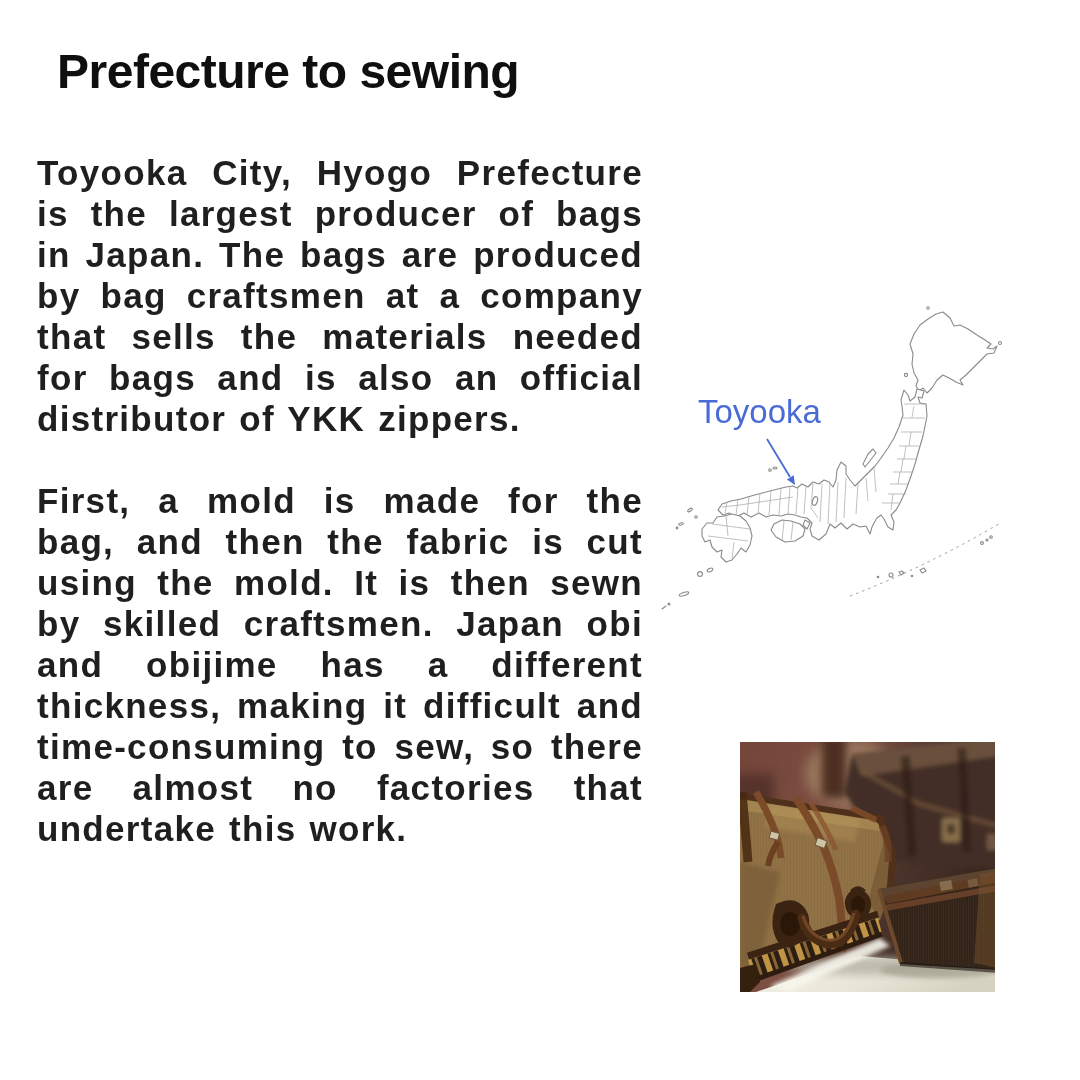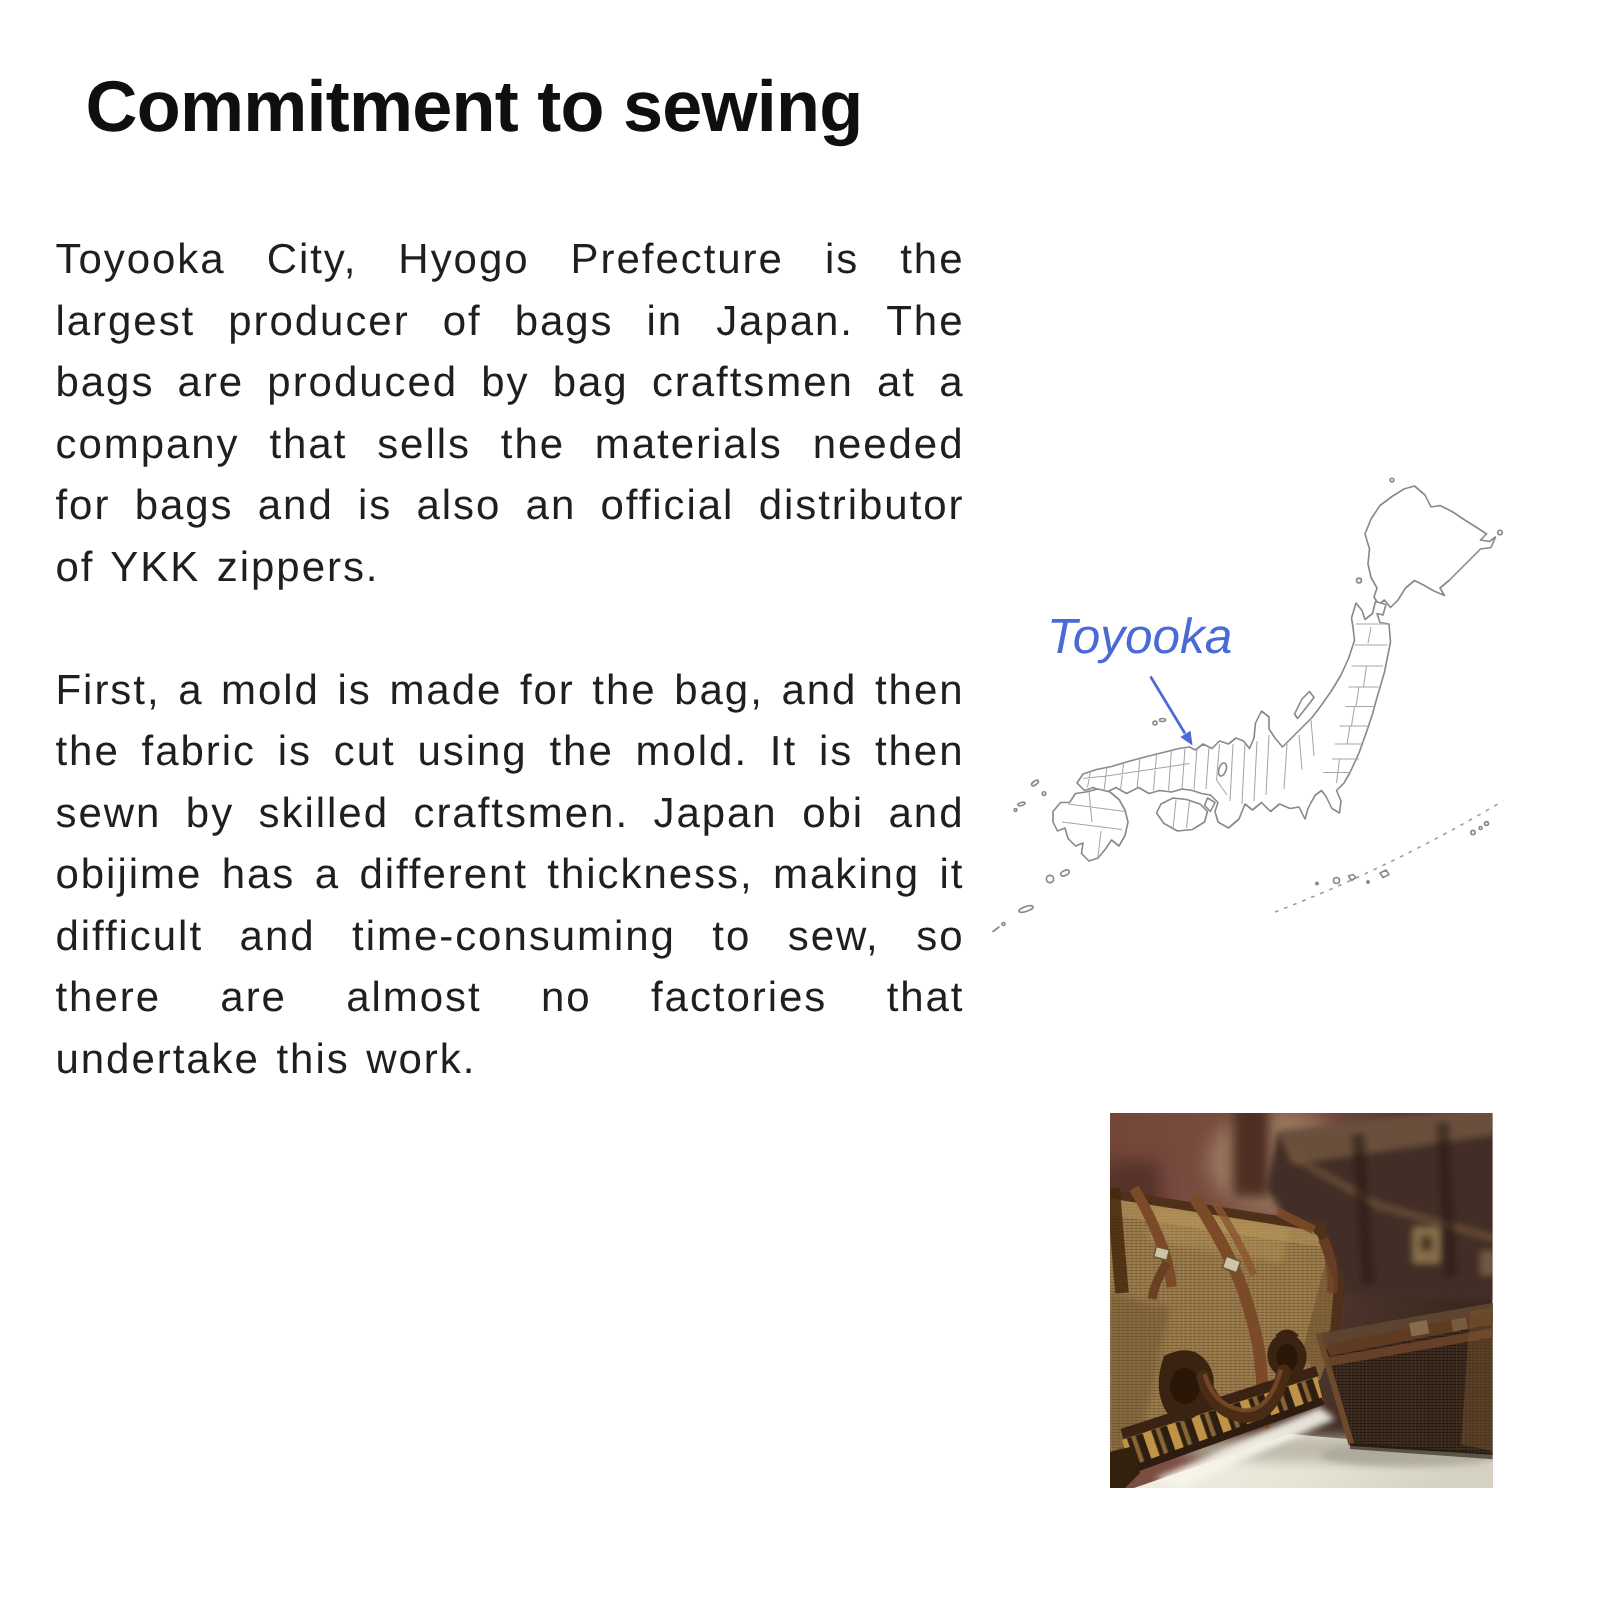--- a/index.html
+++ b/index.html
@@ -24,50 +24,49 @@
   }
   .text-col {
     position: absolute;
     left: 37px;
     top: 152px;
     width: 606px;
     color: #1f1f1f;
   }
   .text-col p {
     margin: 0 0 41px 0;
-    font-size: 28px;
+    font-size: 35px;
     line-height: 41px;
     letter-spacing: 1.3px;
     word-spacing: 2px;
     text-align: justify;
-    font-weight: 400;
+    font-weight: 700;
   }
   .map-wrap {
     position: absolute;
     left: 660px;
-    top: 308px;
+    top: 296px;
     width: 360px;
     height: 330px;
-    font-style: italic;
   }
   .photo-wrap {
     position: absolute;
     left: 740px;
     top: 742px;
     width: 255px;
     height: 250px;
   }
   svg { display: block; }
 </style>
 </head>
 <body>
 
 <div class="page">
 
-  <h1 class="title">Commitment to sewing</h1>
+  <h1 class="title">Prefecture to sewing</h1>
 
   <section class="text-col">
     <p>Toyooka City, Hyogo Prefecture is the largest producer of bags in Japan. The bags are produced by bag craftsmen at a company that sells the materials needed for bags and is also an official distributor of YKK zippers.</p>
     <p>First, a mold is made for the bag, and then the fabric is cut using the mold. It is then sewn by skilled craftsmen. Japan obi and obijime has a different thickness, making it difficult and time-consuming to sew, so there are almost no factories that undertake this work.</p>
   </section>
 
   <div class="map-wrap">
     <svg width="360" height="330" viewBox="0 0 360 330" xmlns="http://www.w3.org/2000/svg">
       <g fill="#ffffff" stroke="#8a8a8a" stroke-width="1.1" stroke-linejoin="round" stroke-linecap="round">
 

